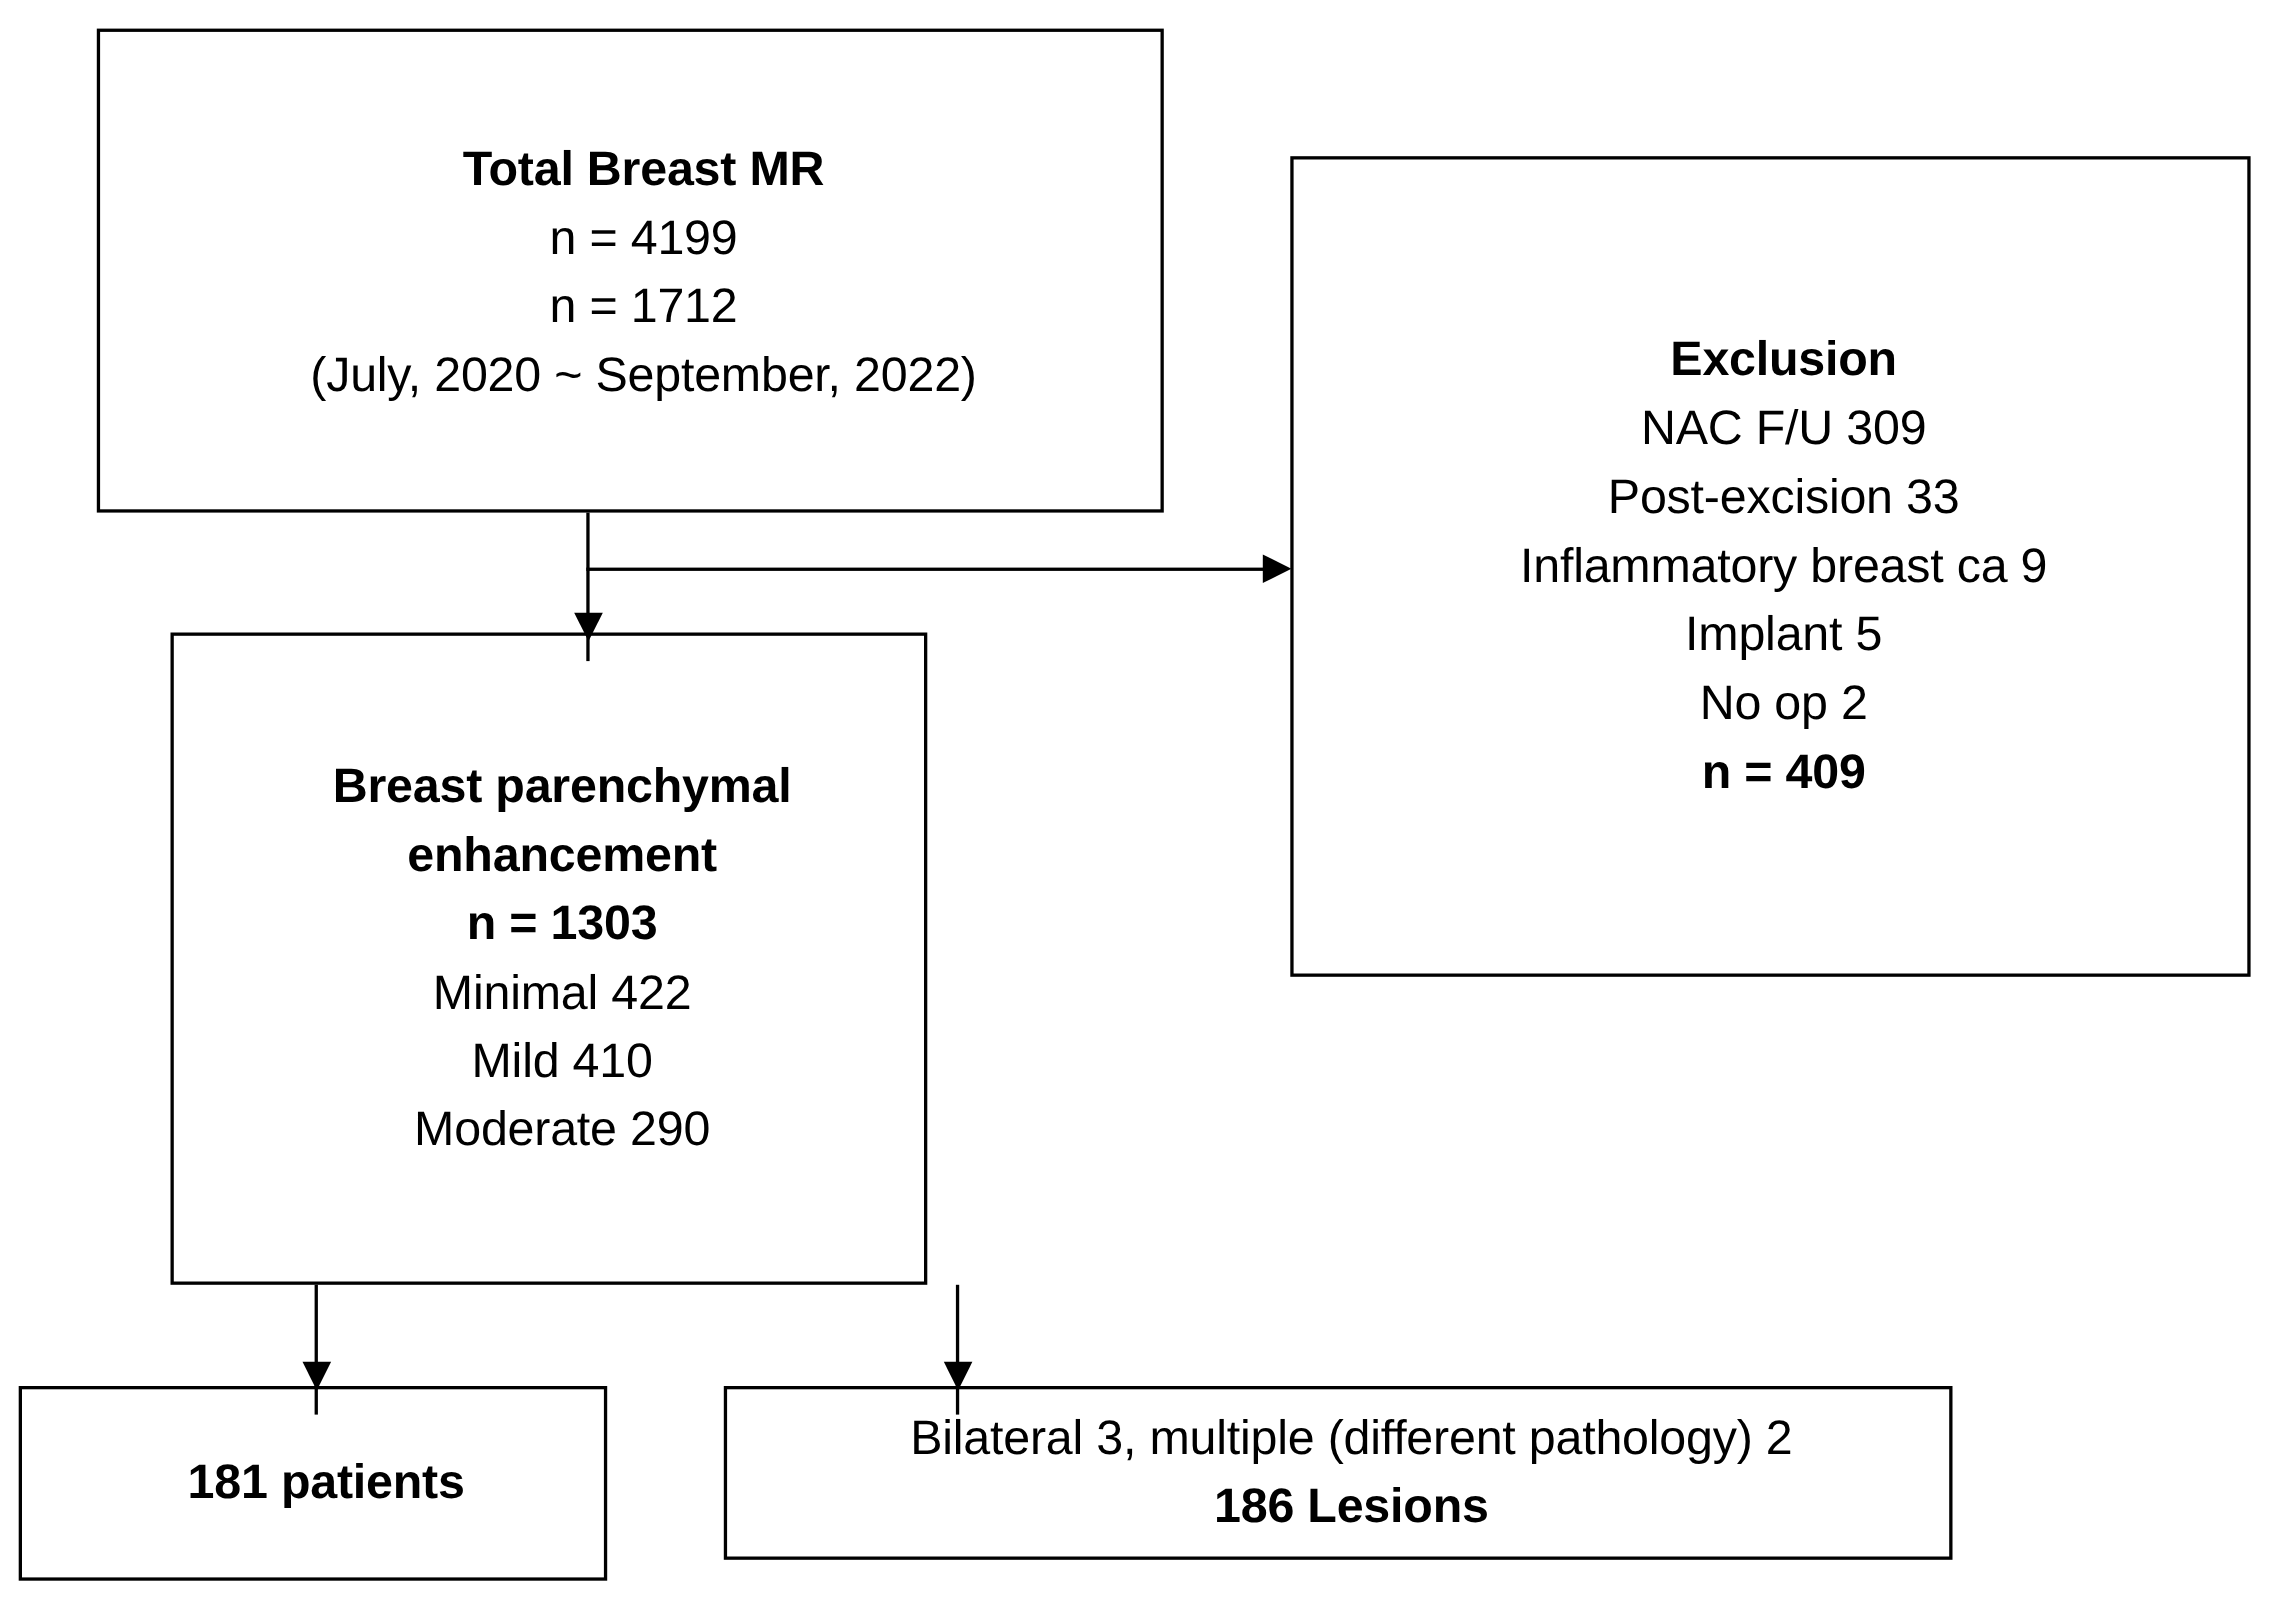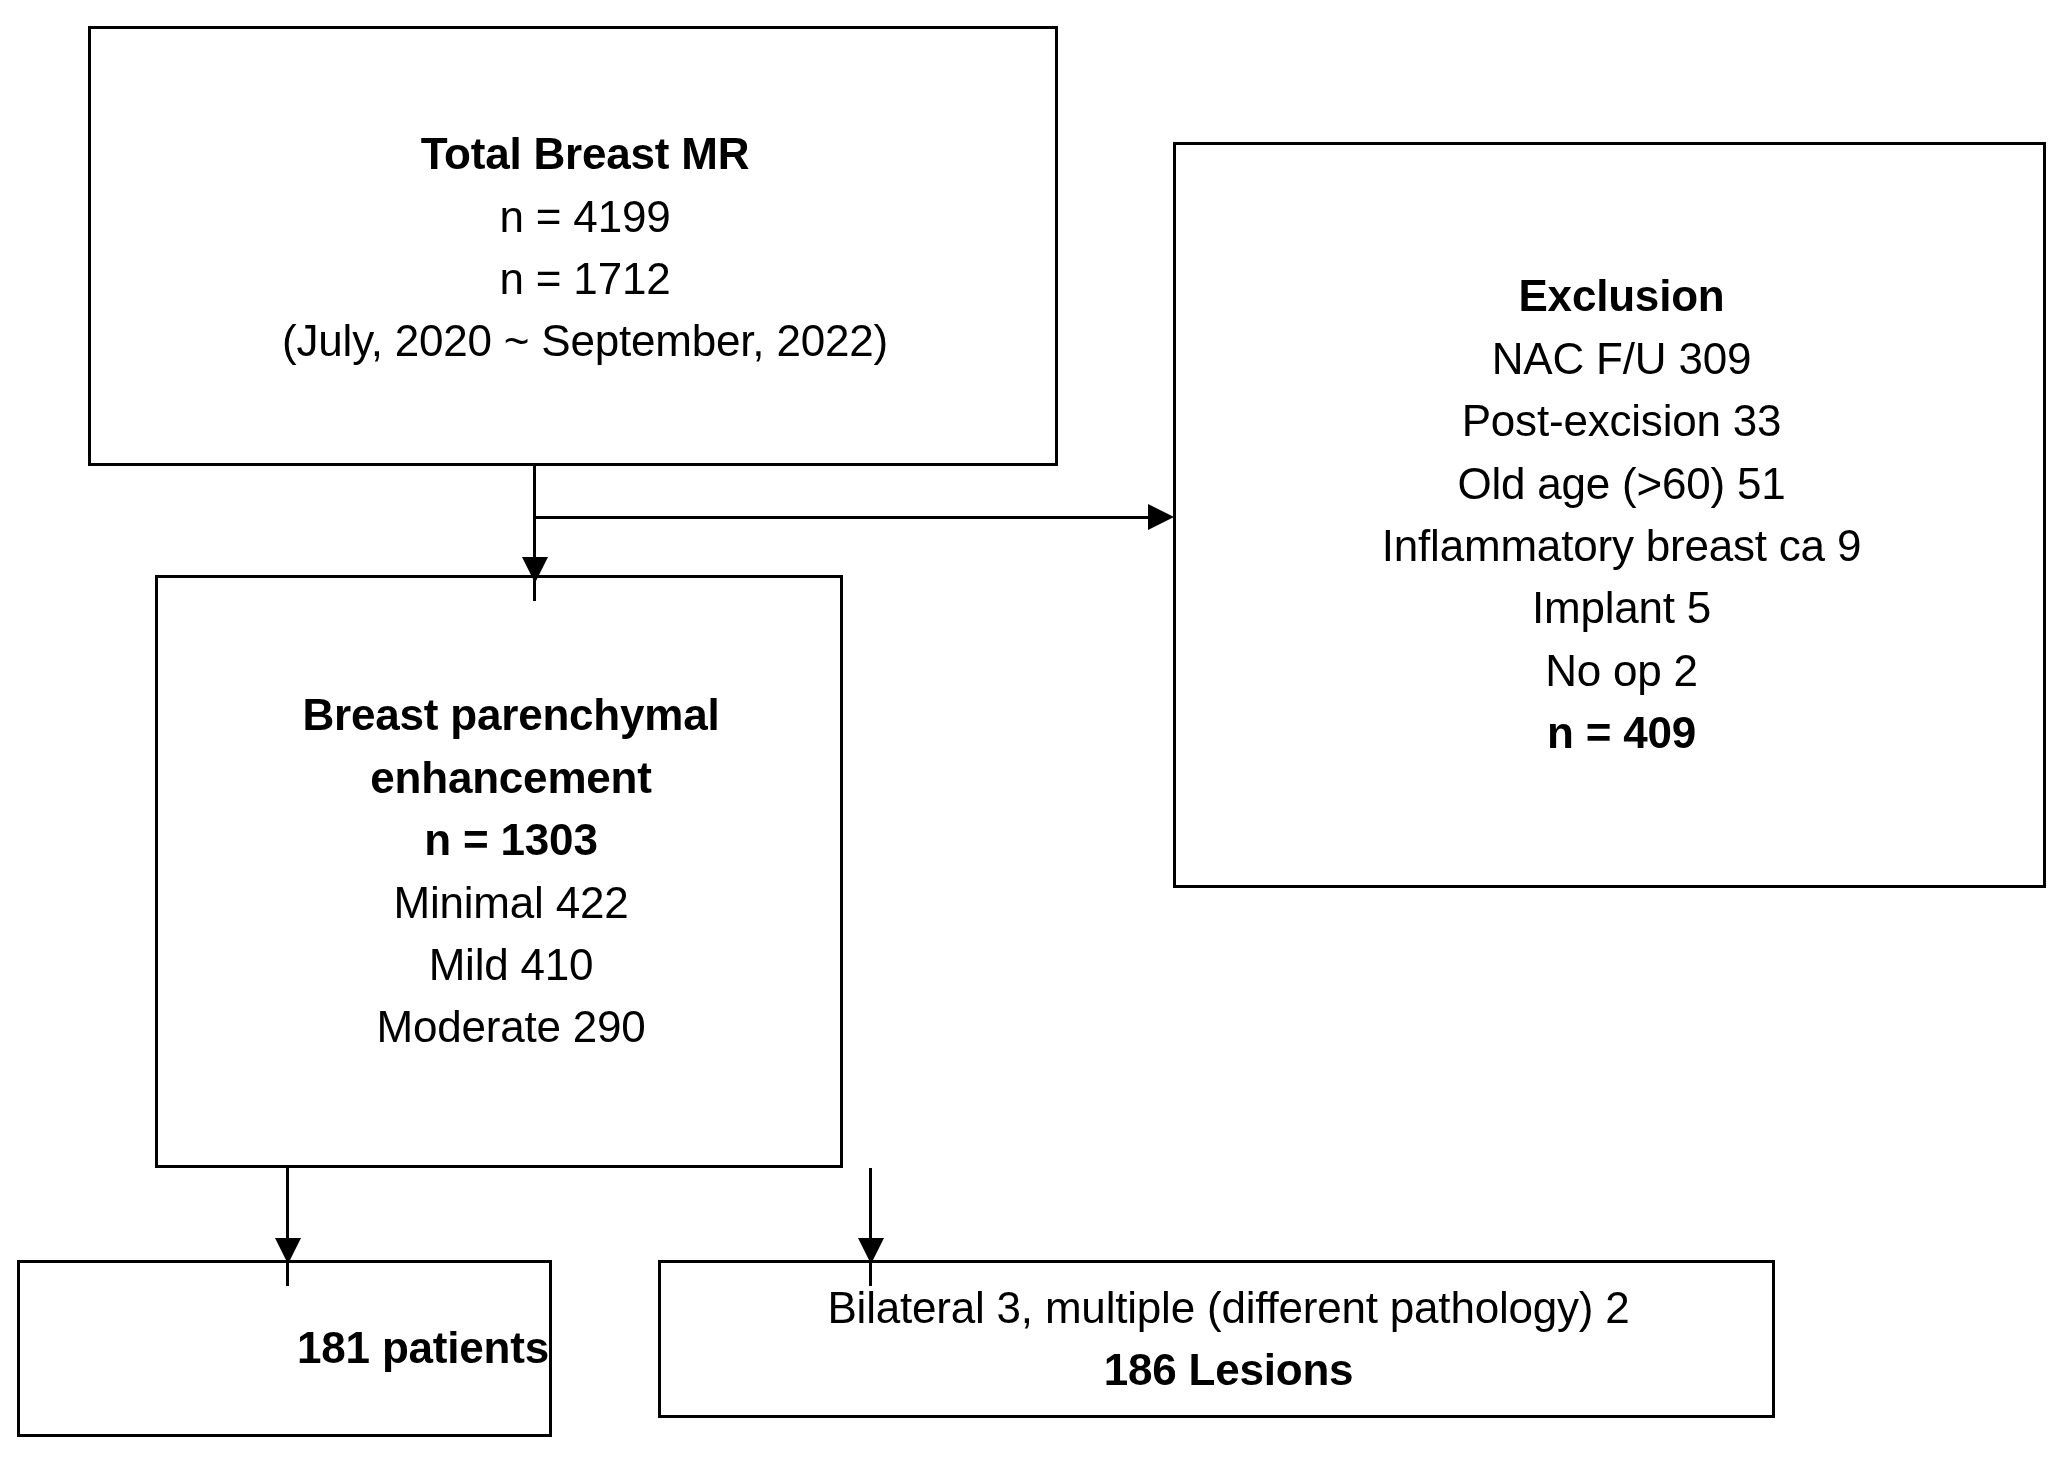--- a/index.html
+++ b/index.html
@@ -51,21 +51,21 @@
   #box-exclusion .line { position: static; }
 
   
   #box-bpe {
     left: 155px; top: 575px; width: 688px; height: 593px;
   }
   #box-bpe .line { position: static; }
 
   
   #box-patients {
-    left: 17px; top: 1260px; width: 535px; height: 177px; align-items: flex-end;
+    left: 17px; top: 1260px; width: 535px; height: 177px;
   }
   #box-patients .line { position: static; }
 
   
   #box-lesions {
     left: 613px; top: 1260px; width: 1117px; height: 158px; margin-left: 45px;
   }
   #box-lesions .line { position: static; }
 
   
@@ -114,21 +114,20 @@
     <div class="line b">Total Breast MR</div>
     <div class="line">n = 4199</div>
     <div class="line">n = 1712</div>
     <div class="line">(July, 2020 ~ September, 2022)</div>
   </div>
 
   <div class="box" id="box-exclusion">
     <div class="line b">Exclusion</div>
     <div class="line">NAC F/U 309</div>
     <div class="line">Post-excision 33</div>
-    <div class="line">Old age (&gt;60) 51</div>
     <div class="line">Inflammatory breast ca 9</div>
     <div class="line">Implant 5</div>
     <div class="line">No op 2</div>
     <div class="line b">n = 409</div>
   </div>
 
   <div class="box" id="box-bpe">
     <div class="line b">Breast parenchymal</div>
     <div class="line b">enhancement</div>
     <div class="line b">n = 1303</div>

